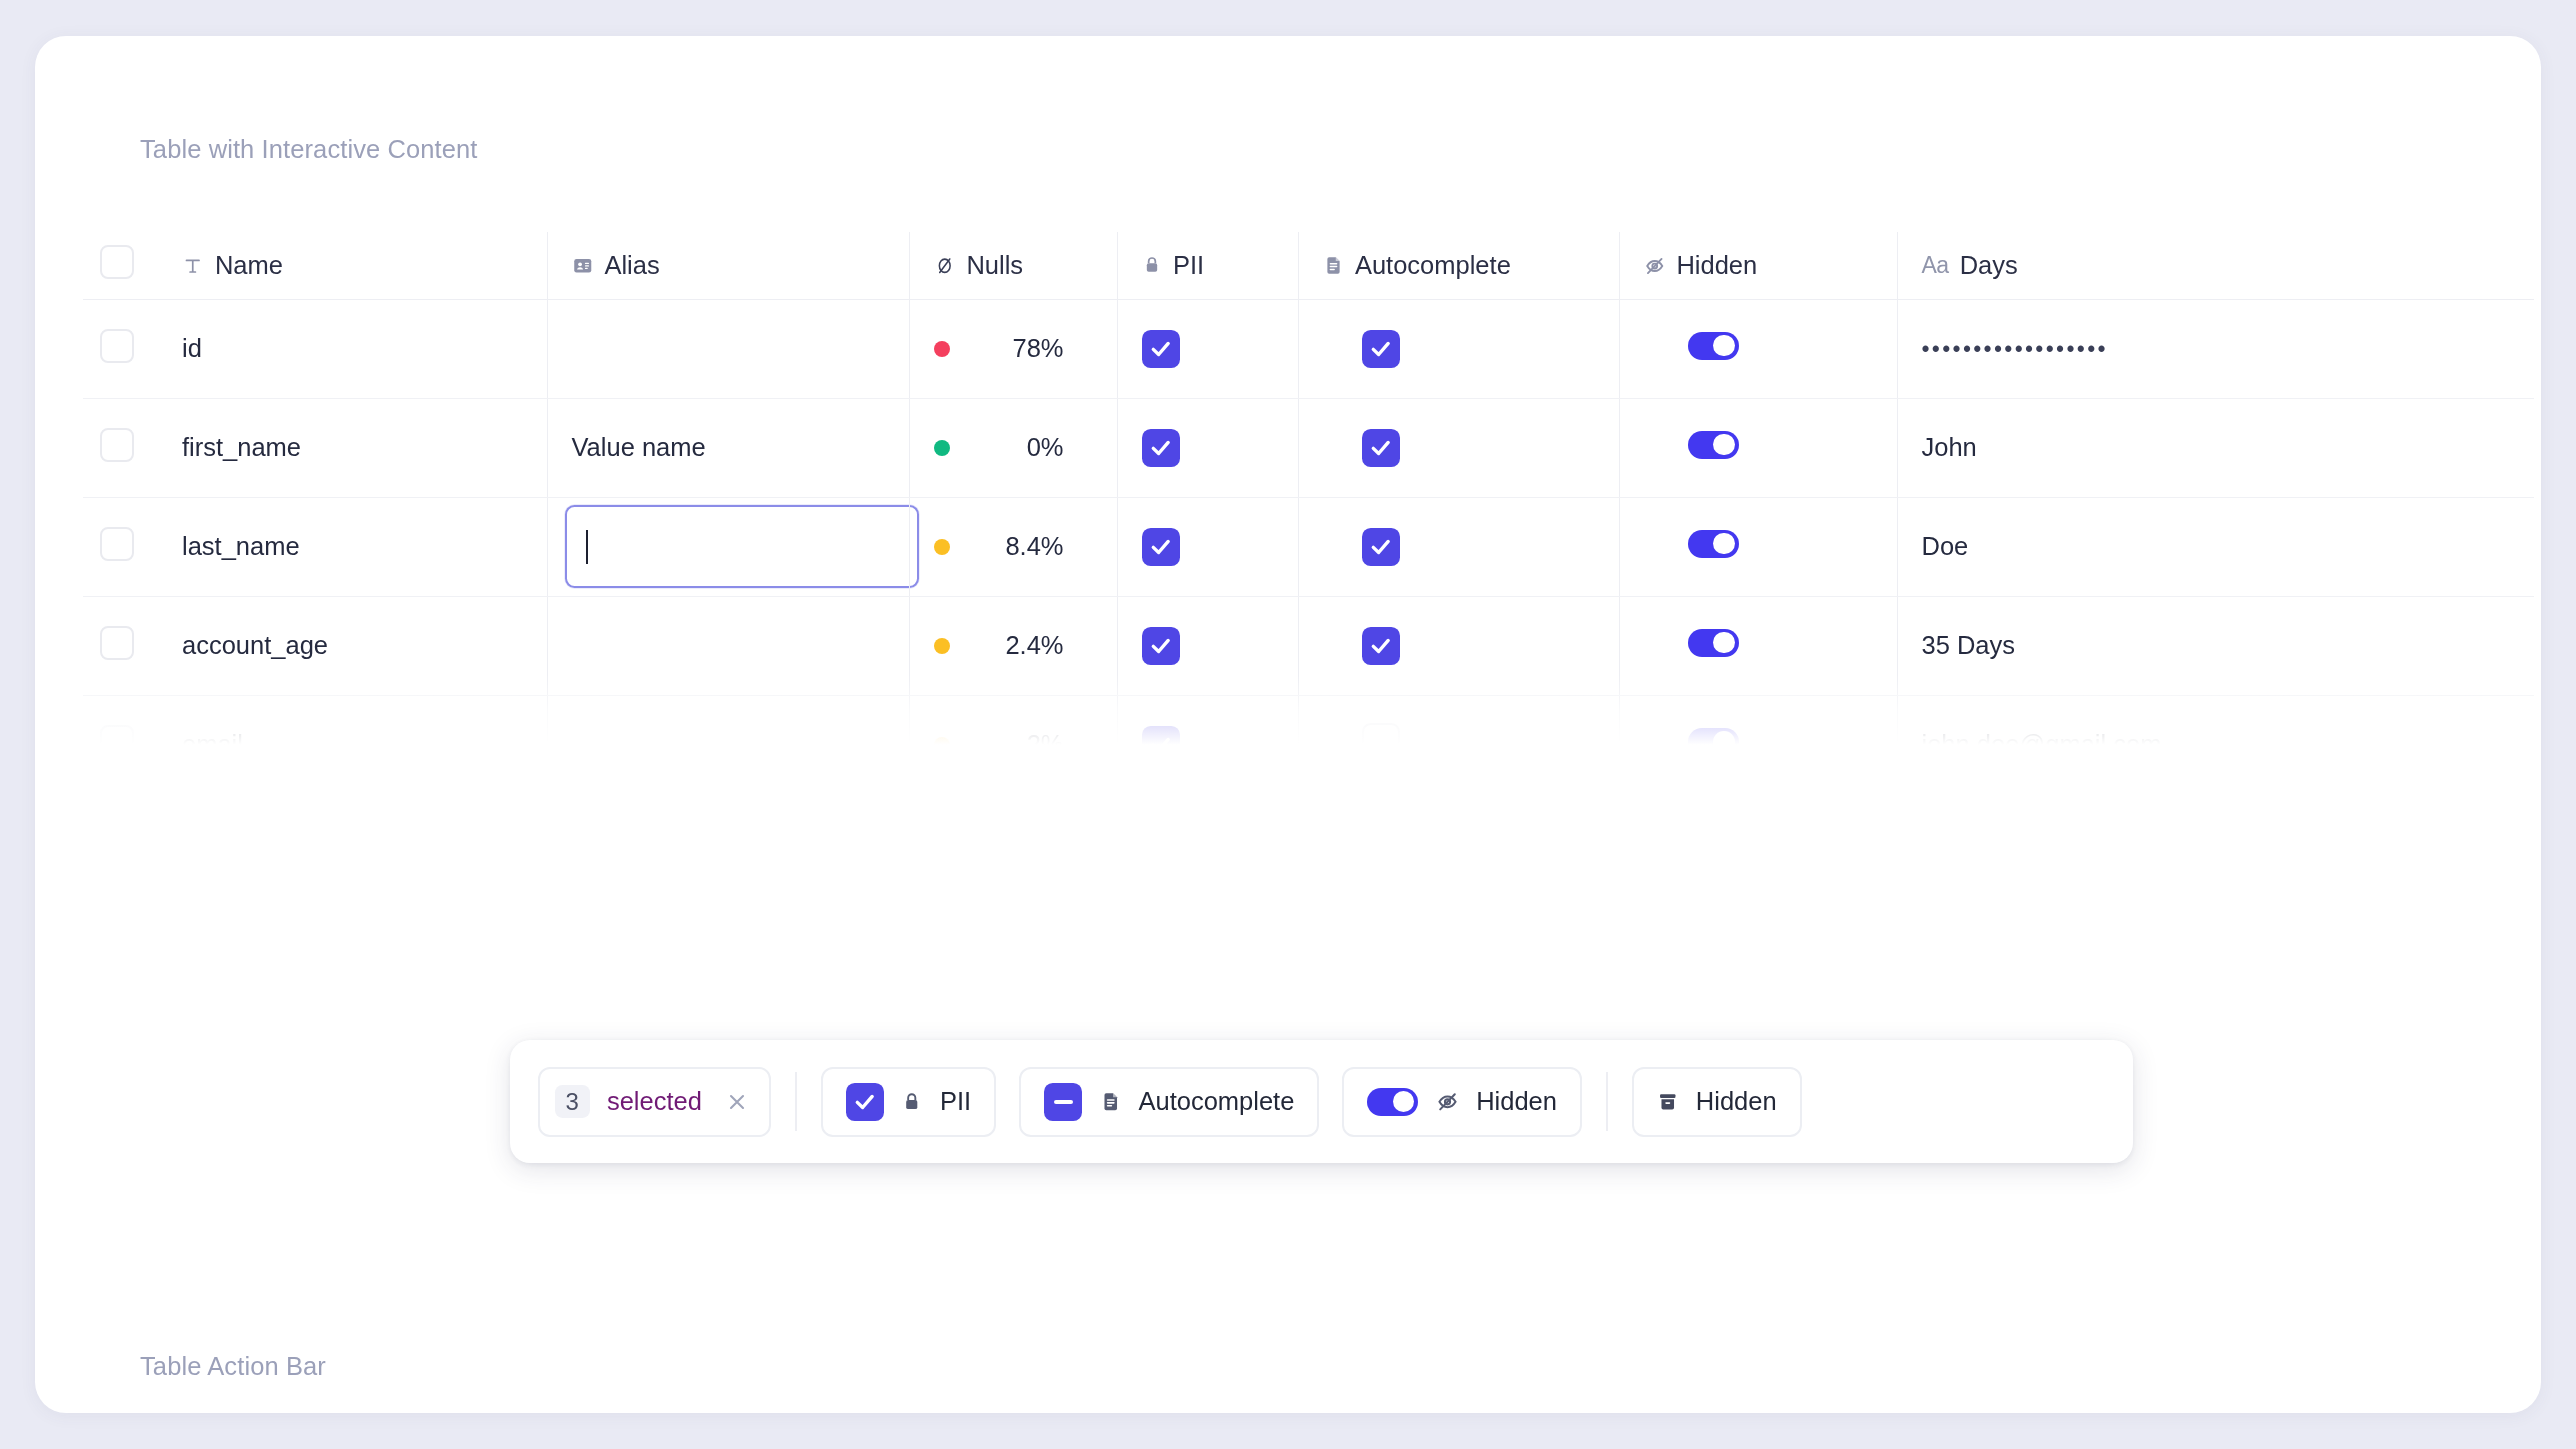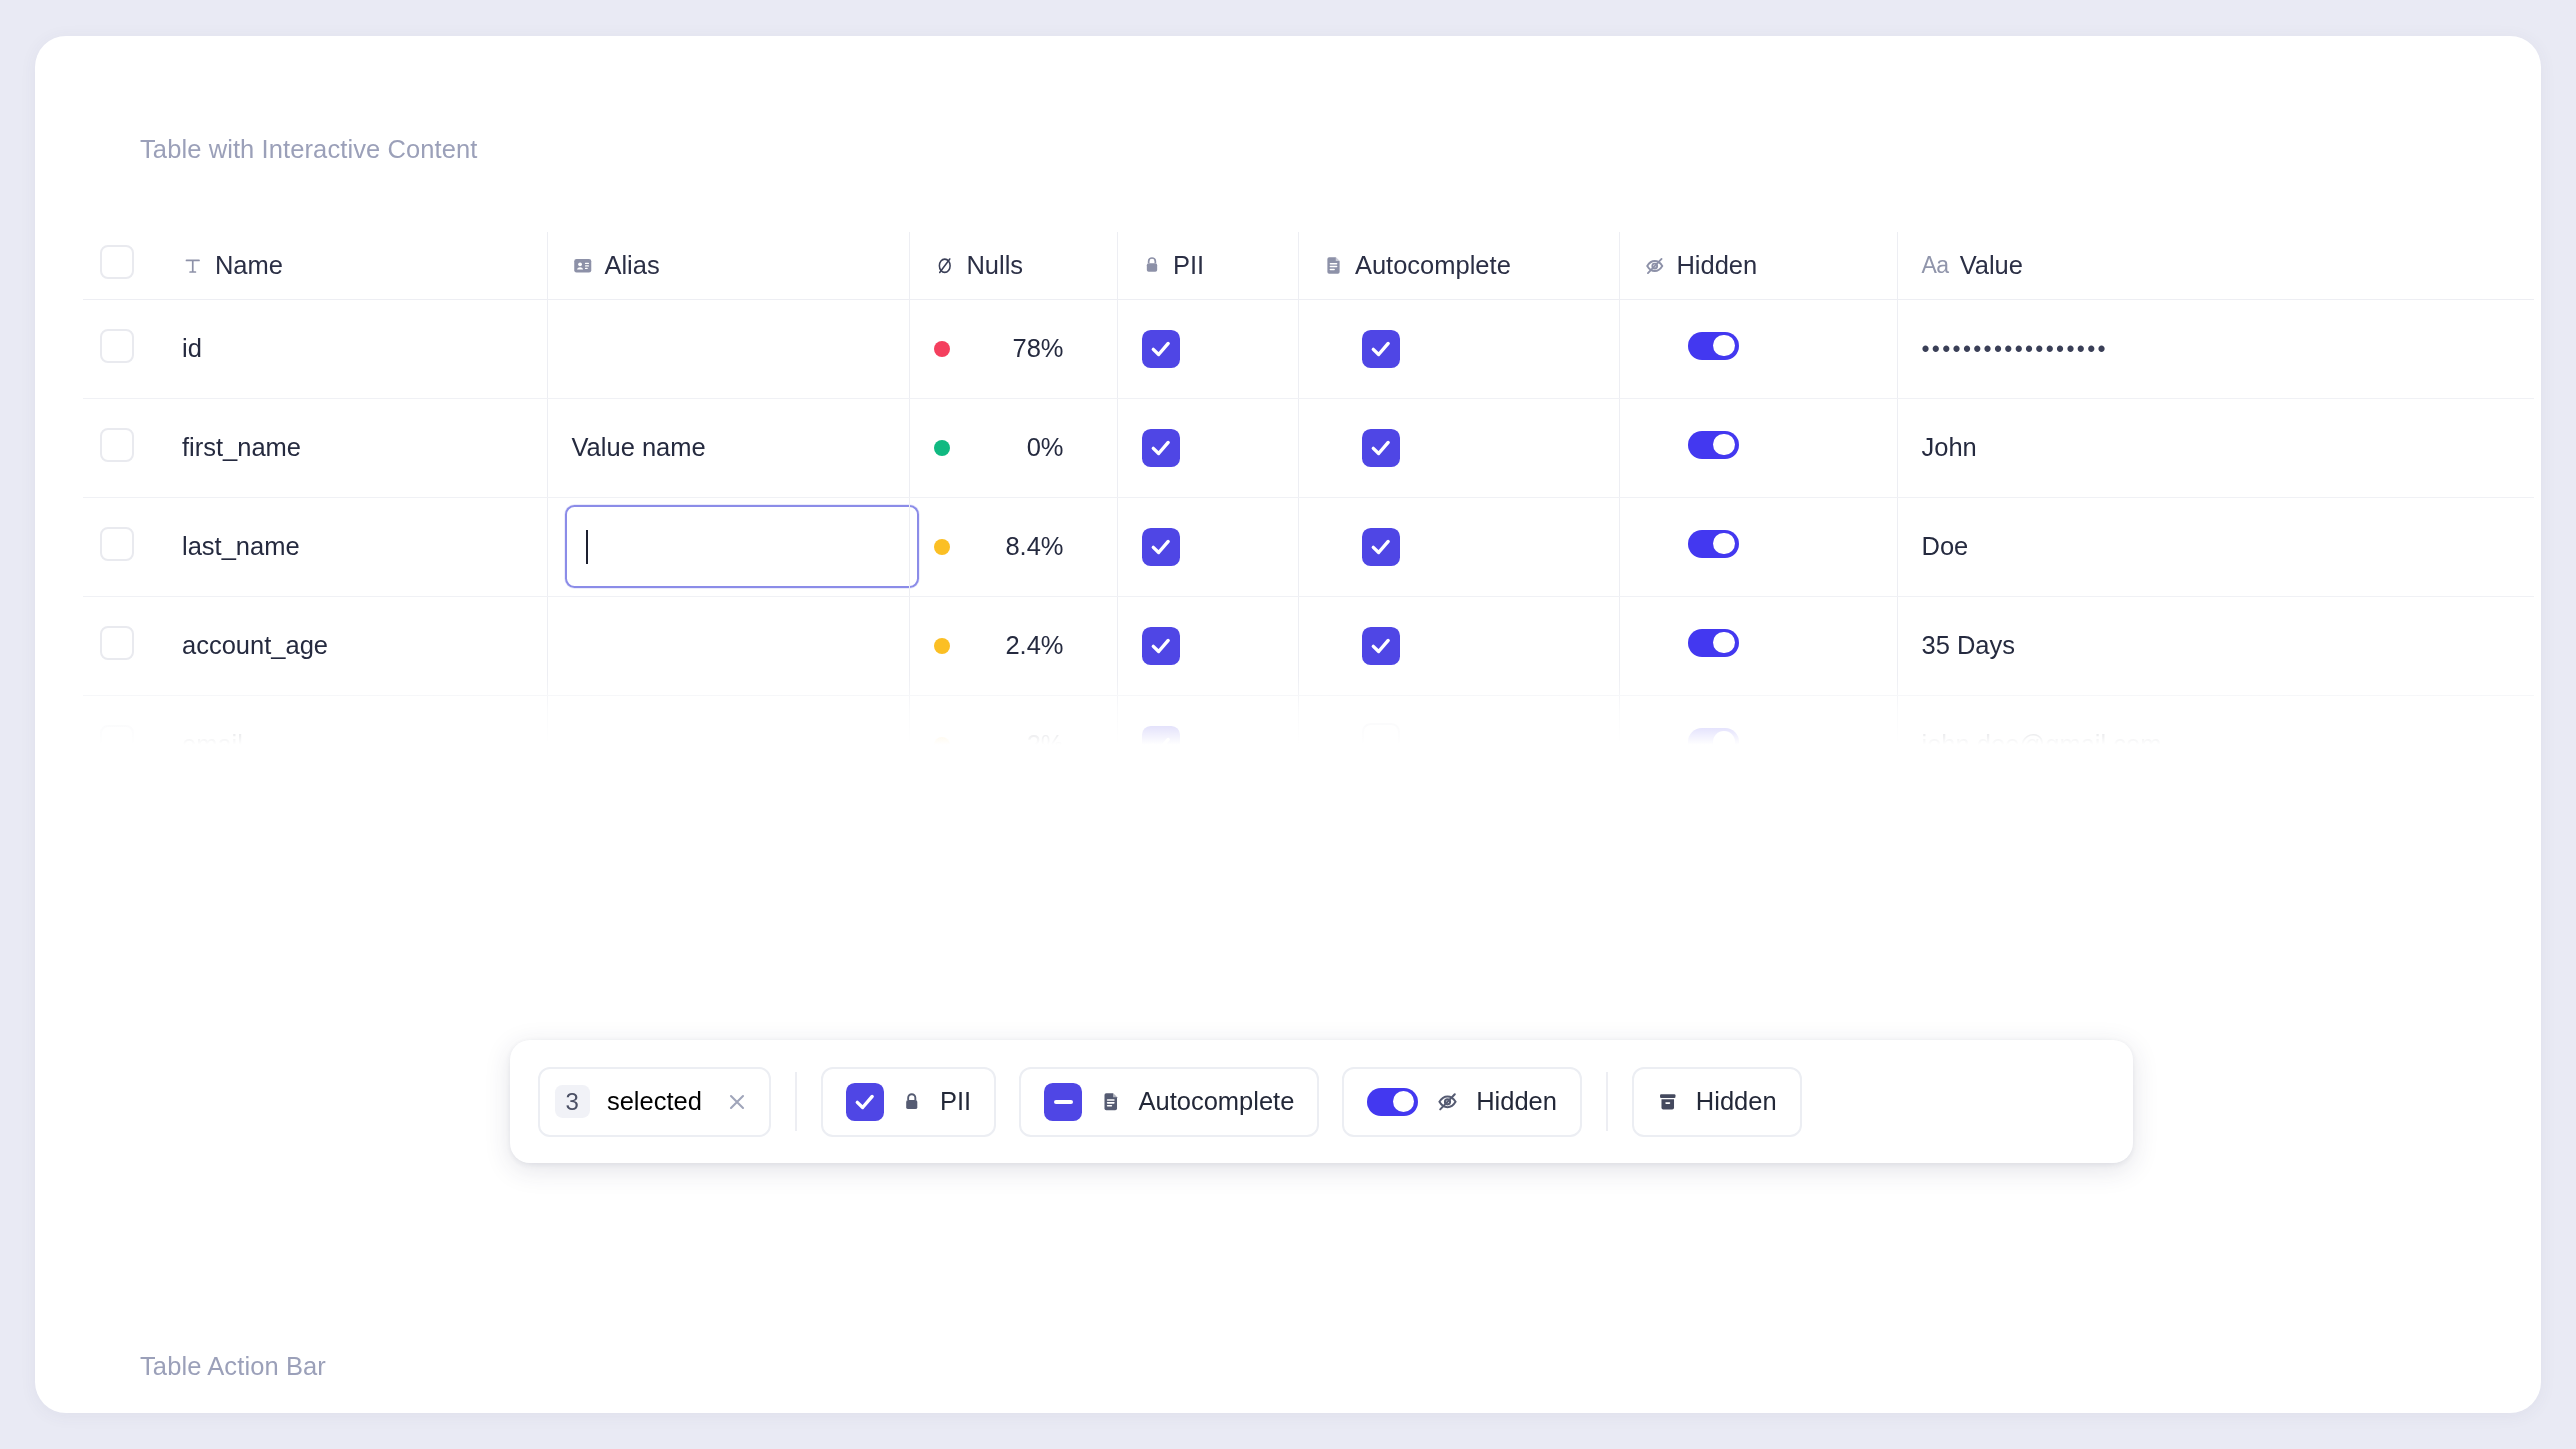--- a/index.html
+++ b/index.html
@@ -212,21 +212,21 @@
     gap: 17.4px;
   }
   .ab-count {
     background: #f1f2f7;
     color: #4b5065;
     font-size: 24px;
     border-radius: 7.4px;
     padding: 4.7px 10.7px;
     line-height: 1;
   }
-  .ab-chip-label { font-size: 25.5px; color: #000000; }
+  .ab-chip-label { font-size: 25.5px; color: #701a75; }
   .ab-x { margin-left: 5.4px; color: #a0a5ba; display: flex; }
 
   .ab-divider {
     width: 2px;
     height: 59px;
     background: #edeef3;
     margin: 0 24px;
     flex: none;
   }
 
@@ -346,21 +346,21 @@
                   <path d="M4.4 20.2 19.6 4.4"></path>
                 </svg>
               </span>
               <span>Hidden</span>
             </span>
           </th>
 
           <th class="divided">
             <span class="th-inner">
               <span class="ico" style="font-size:23px;color:#9095ab;letter-spacing:-0.7px;">Aa</span>
-              <span>Value</span>
+              <span>Days</span>
             </span>
           </th>
         </tr>
       </thead>
 
       <tbody>
 
         <tr>
           <td class="sel">
             <span class="cb"></span>

